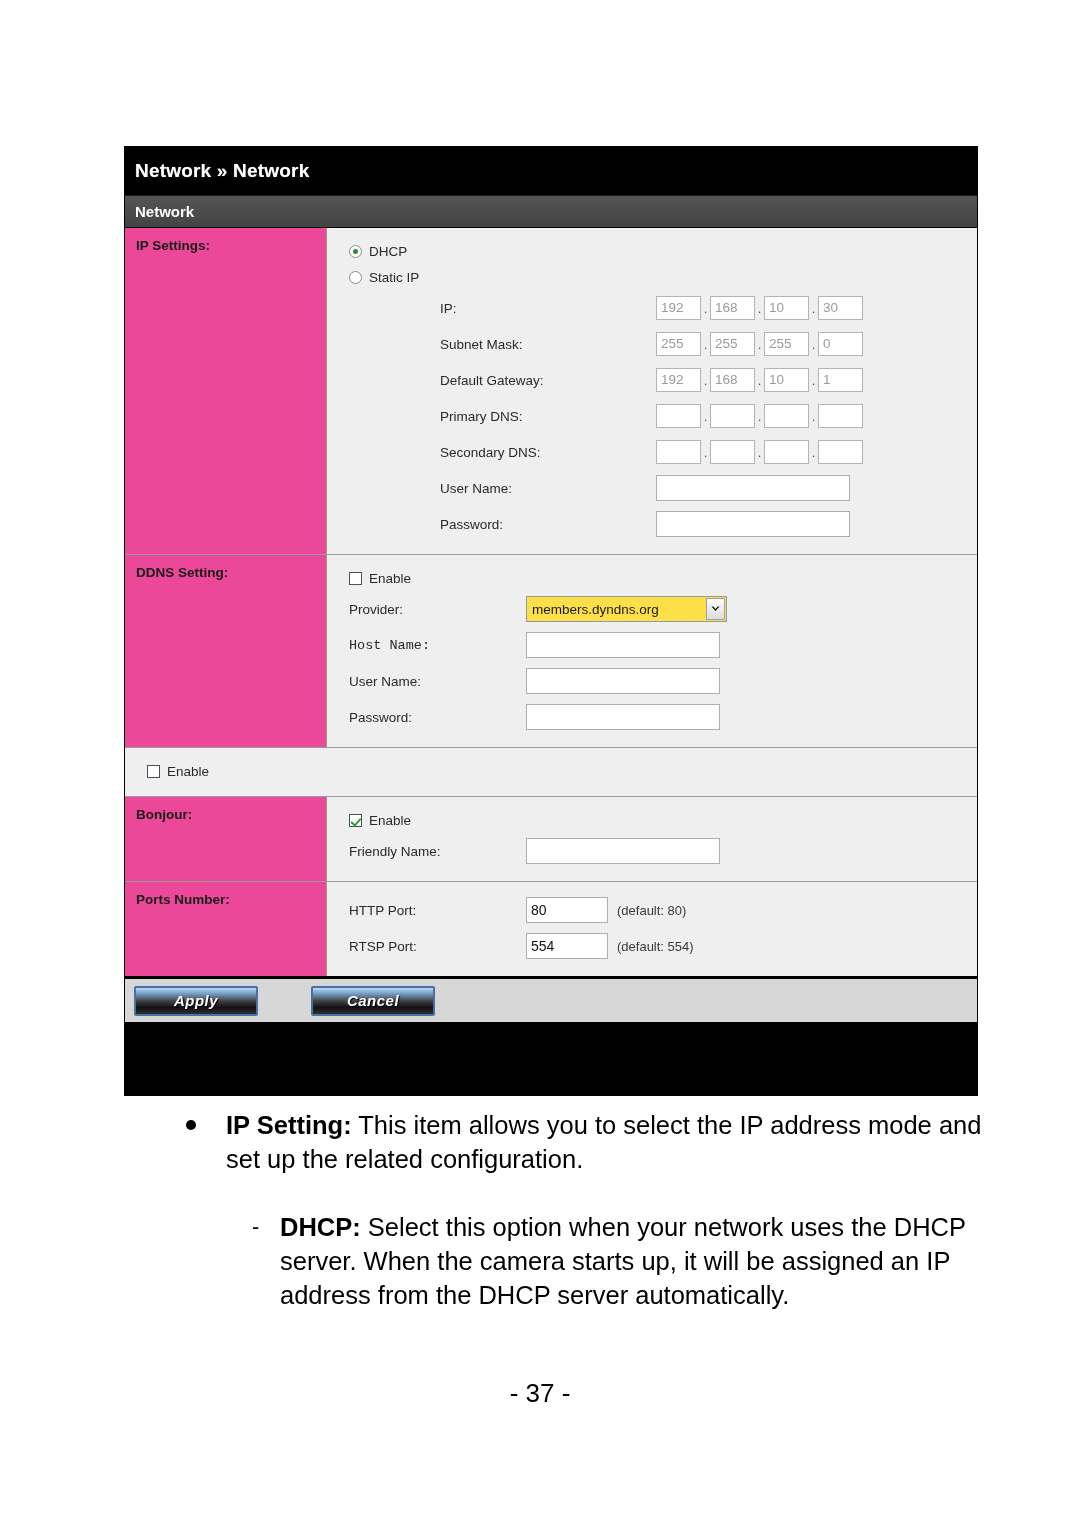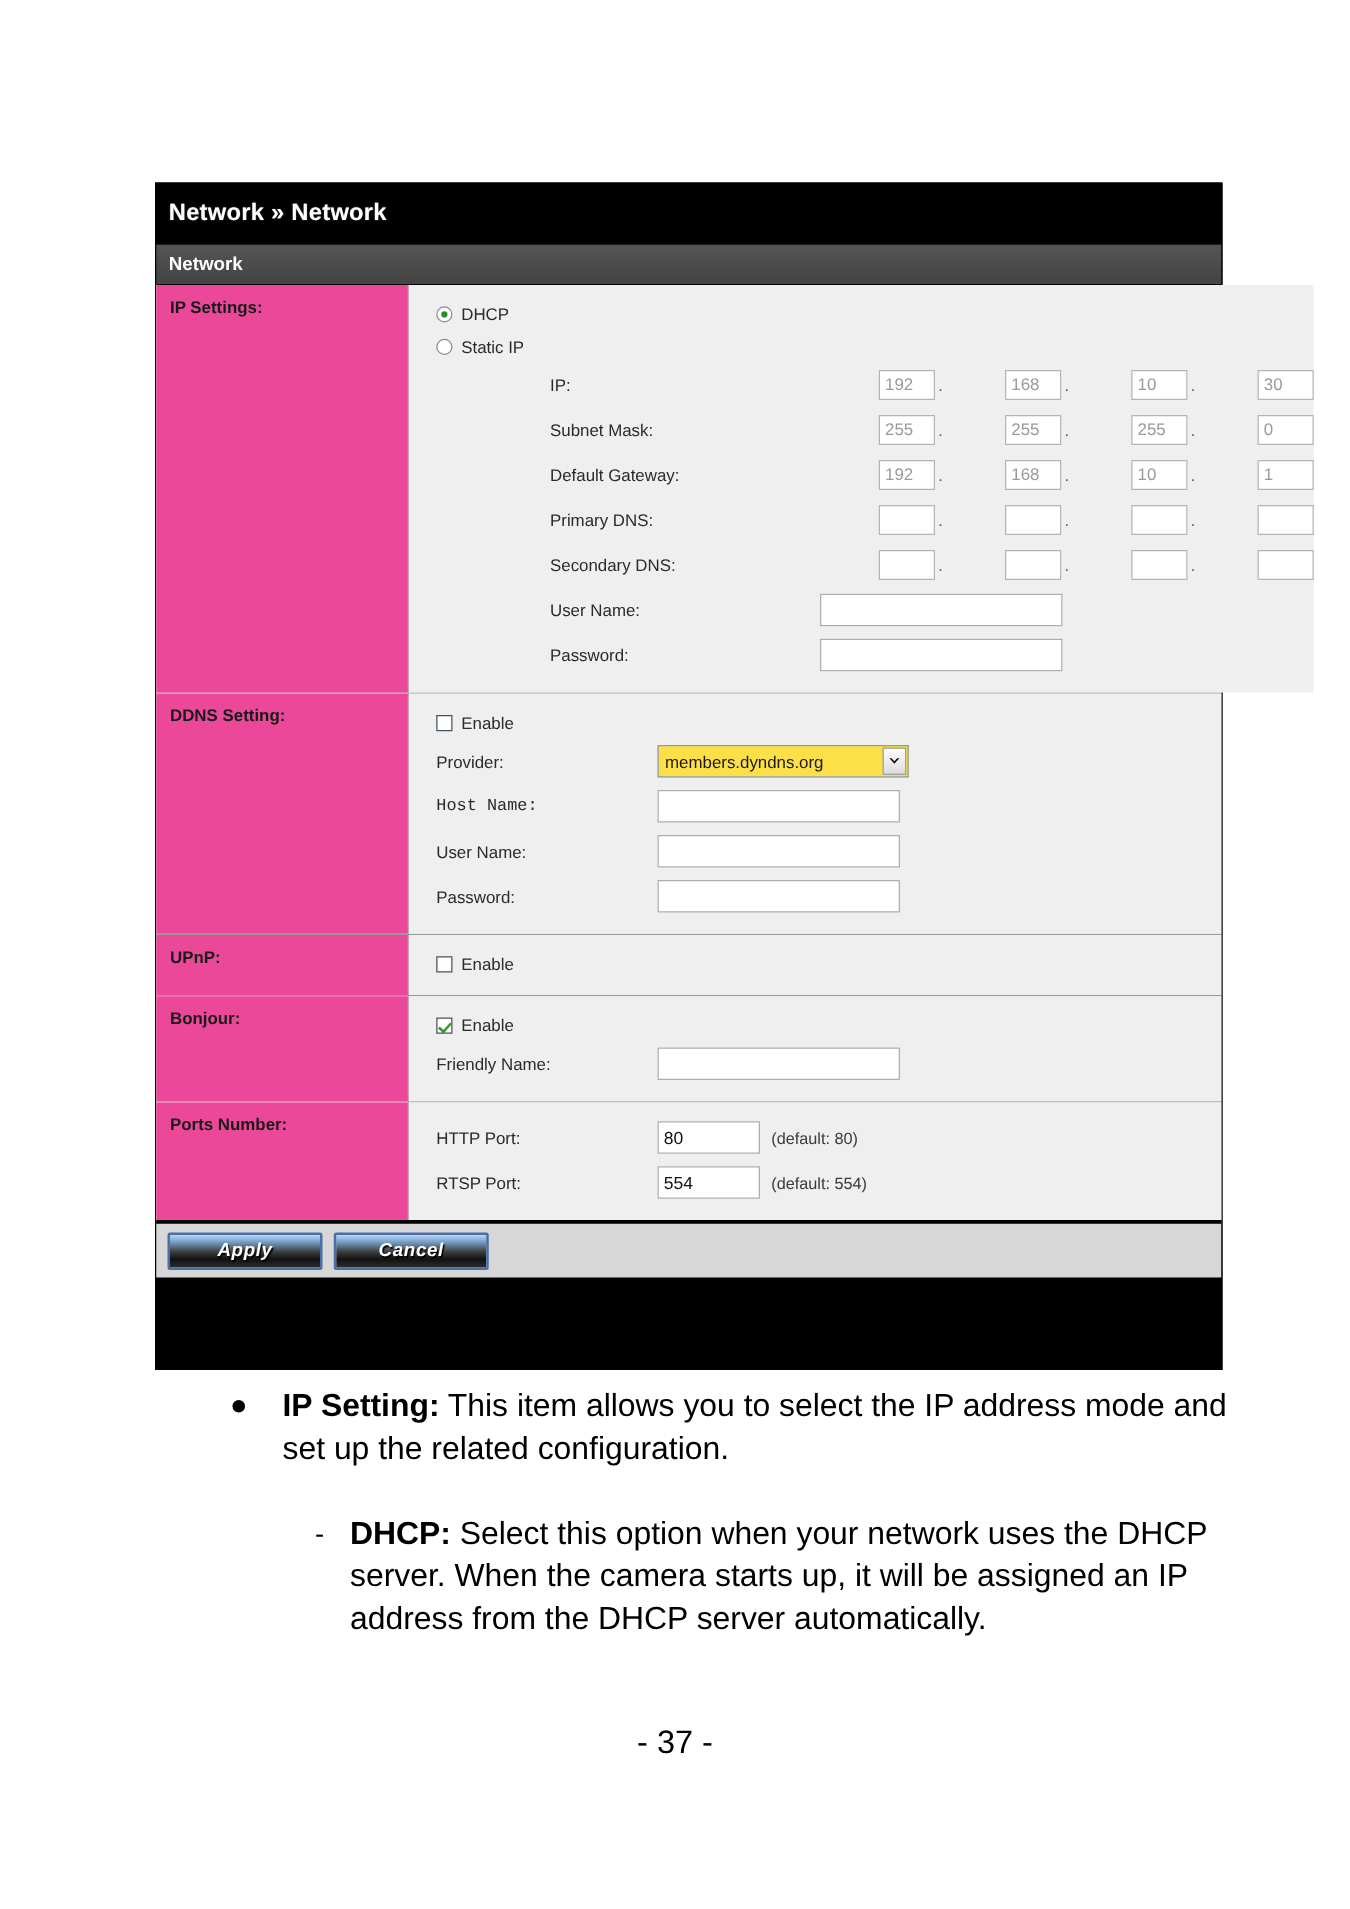--- a/index.html
+++ b/index.html
@@ -161,21 +161,20 @@
     box-sizing: border-box;
     font-size: 13.5px;
     color: #9a9a9a;
     font-family: "Liberation Sans", sans-serif;
     padding: 0 0 0 4px;
     line-height: 22px;
     display: inline-block;
     vertical-align: middle;
     overflow: hidden;
     white-space: nowrap;
-    margin-left: 47px;
   }
   .dot {
     display: inline-block;
     width: 9px;
     text-align: center;
     font-size: 13px;
     color: #555;
     vertical-align: middle;
   }
 
@@ -230,20 +229,21 @@
 
   
   .button-bar {
     background: #d7d7d7;
     border-top: 3px solid #000;
     height: 46px;
     display: flex;
     align-items: center;
     padding-left: 9px;
     box-sizing: border-box;
+    gap: 44px;
   }
   .btn {
     width: 124px;
     height: 30px;
     margin-right: 9px;
     border: 2px solid #4a6fa5;
     border-radius: 2px;
     box-sizing: border-box;
     background: linear-gradient(#bcd6ee 0%, #7ea9d4 18%, #3c3c3c 52%, #121212 75%, #2e2e2e 100%);
     color: #ffffff;
@@ -441,21 +441,20 @@
 
         <div class="fld-row" style="padding-left:22px;">
           <span class="fld-label" style="width:177px;min-width:177px;">Password:</span>
           <span class="textbox tb-ddns"></span>
         </div>
 
       </div>
     </div>
 
     <div class="row">
-      <div class="label-cell">UPnP:</div>
       <div class="field-cell">
         <div class="opt-line">
           <span class="checkbox"></span>
           <span class="opt-label">Enable</span>
         </div>
       </div>
     </div>
 
     <div class="row">
       <div class="label-cell">Bonjour:</div>

